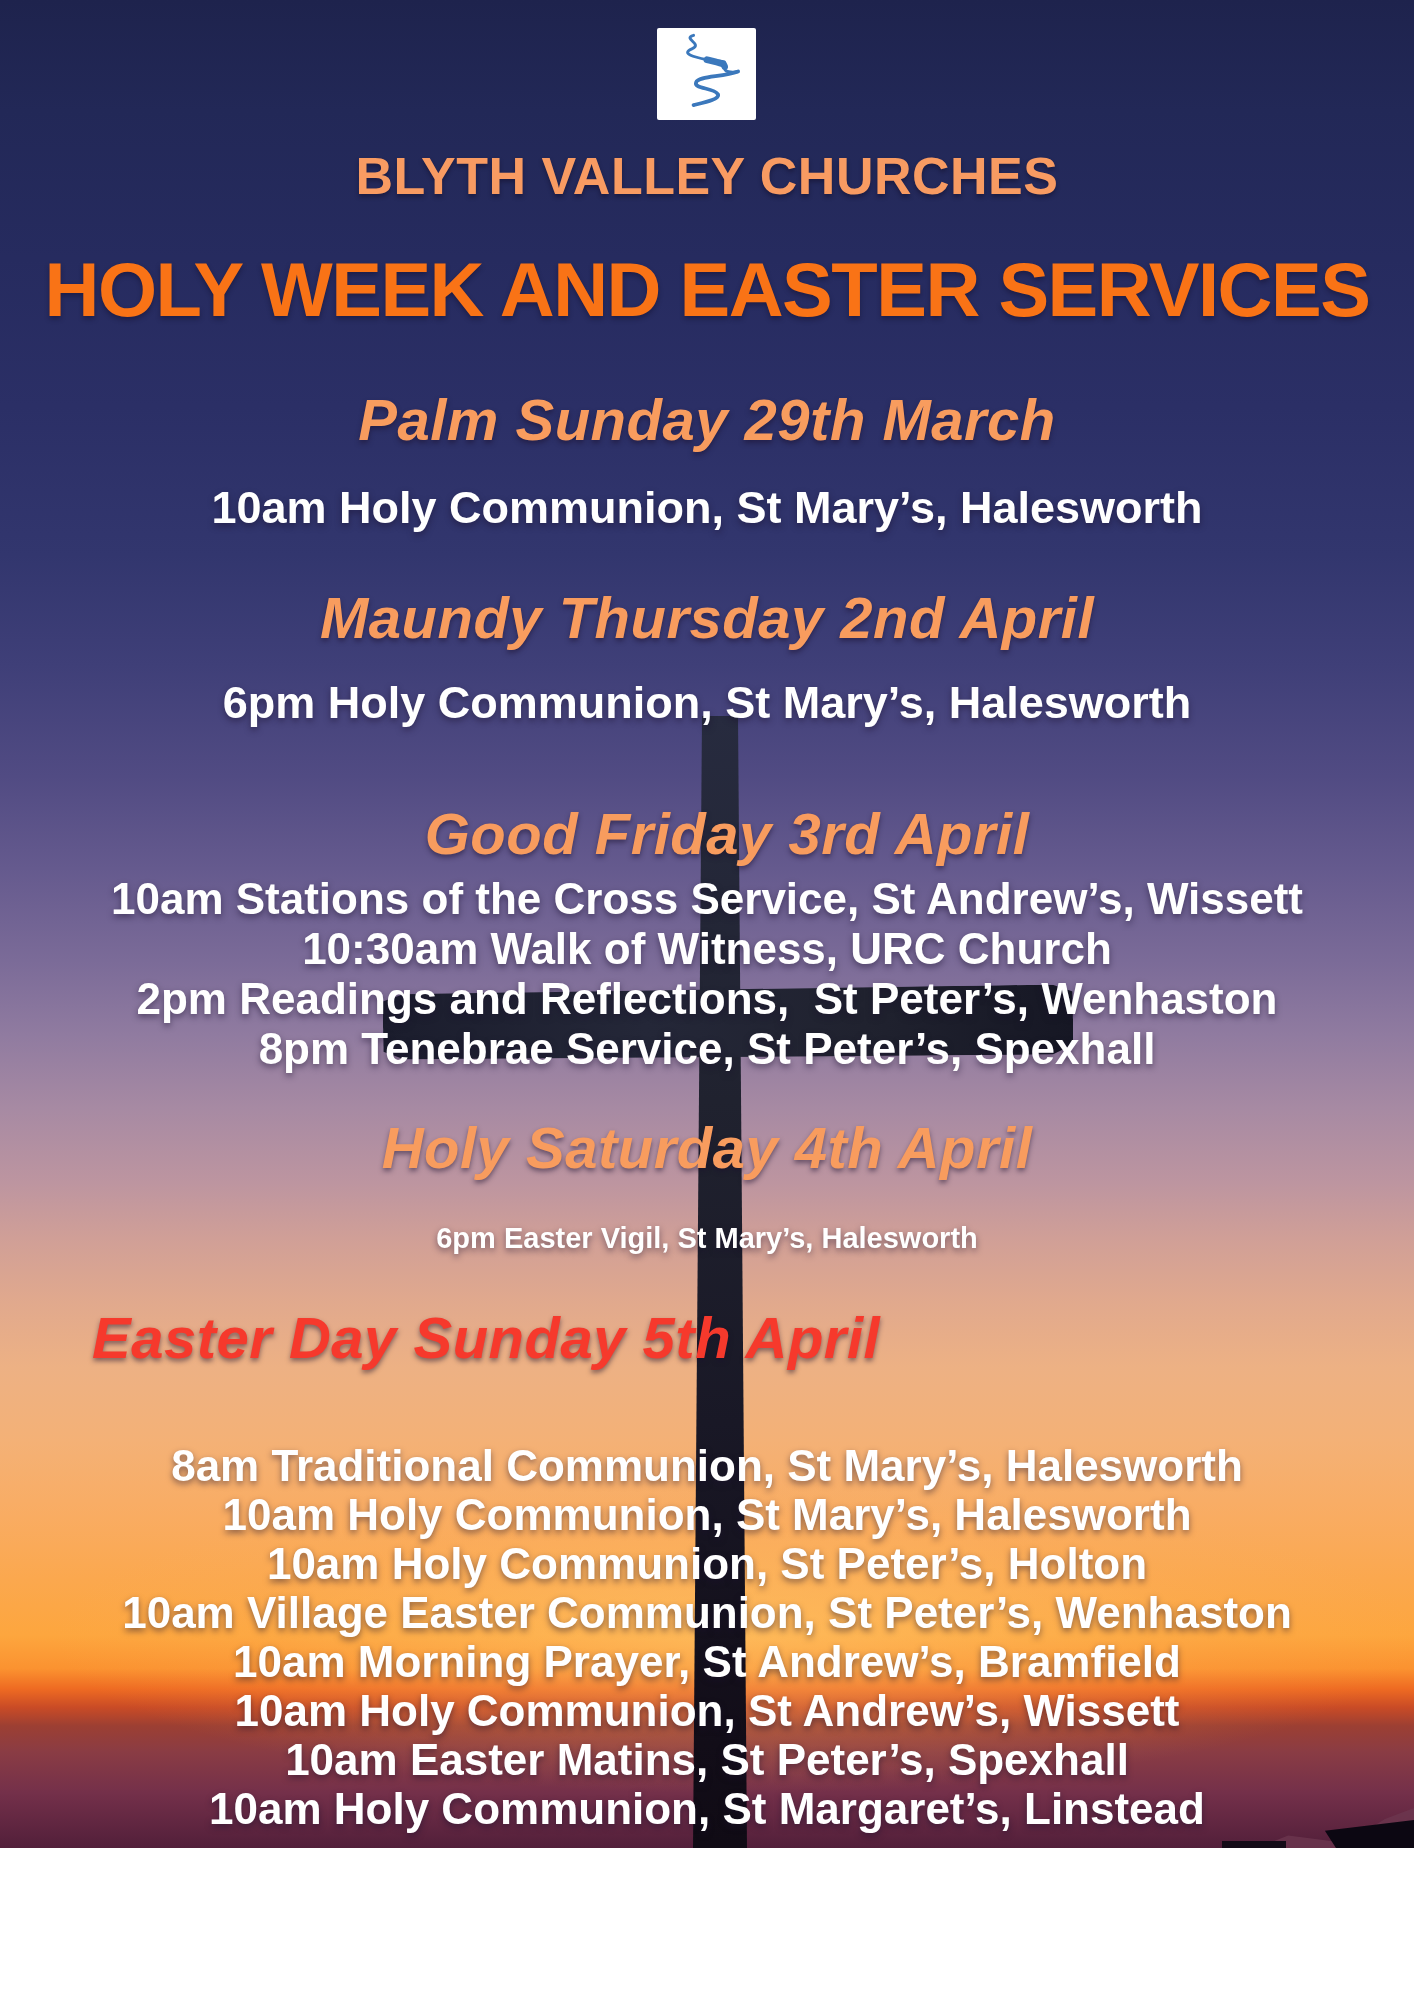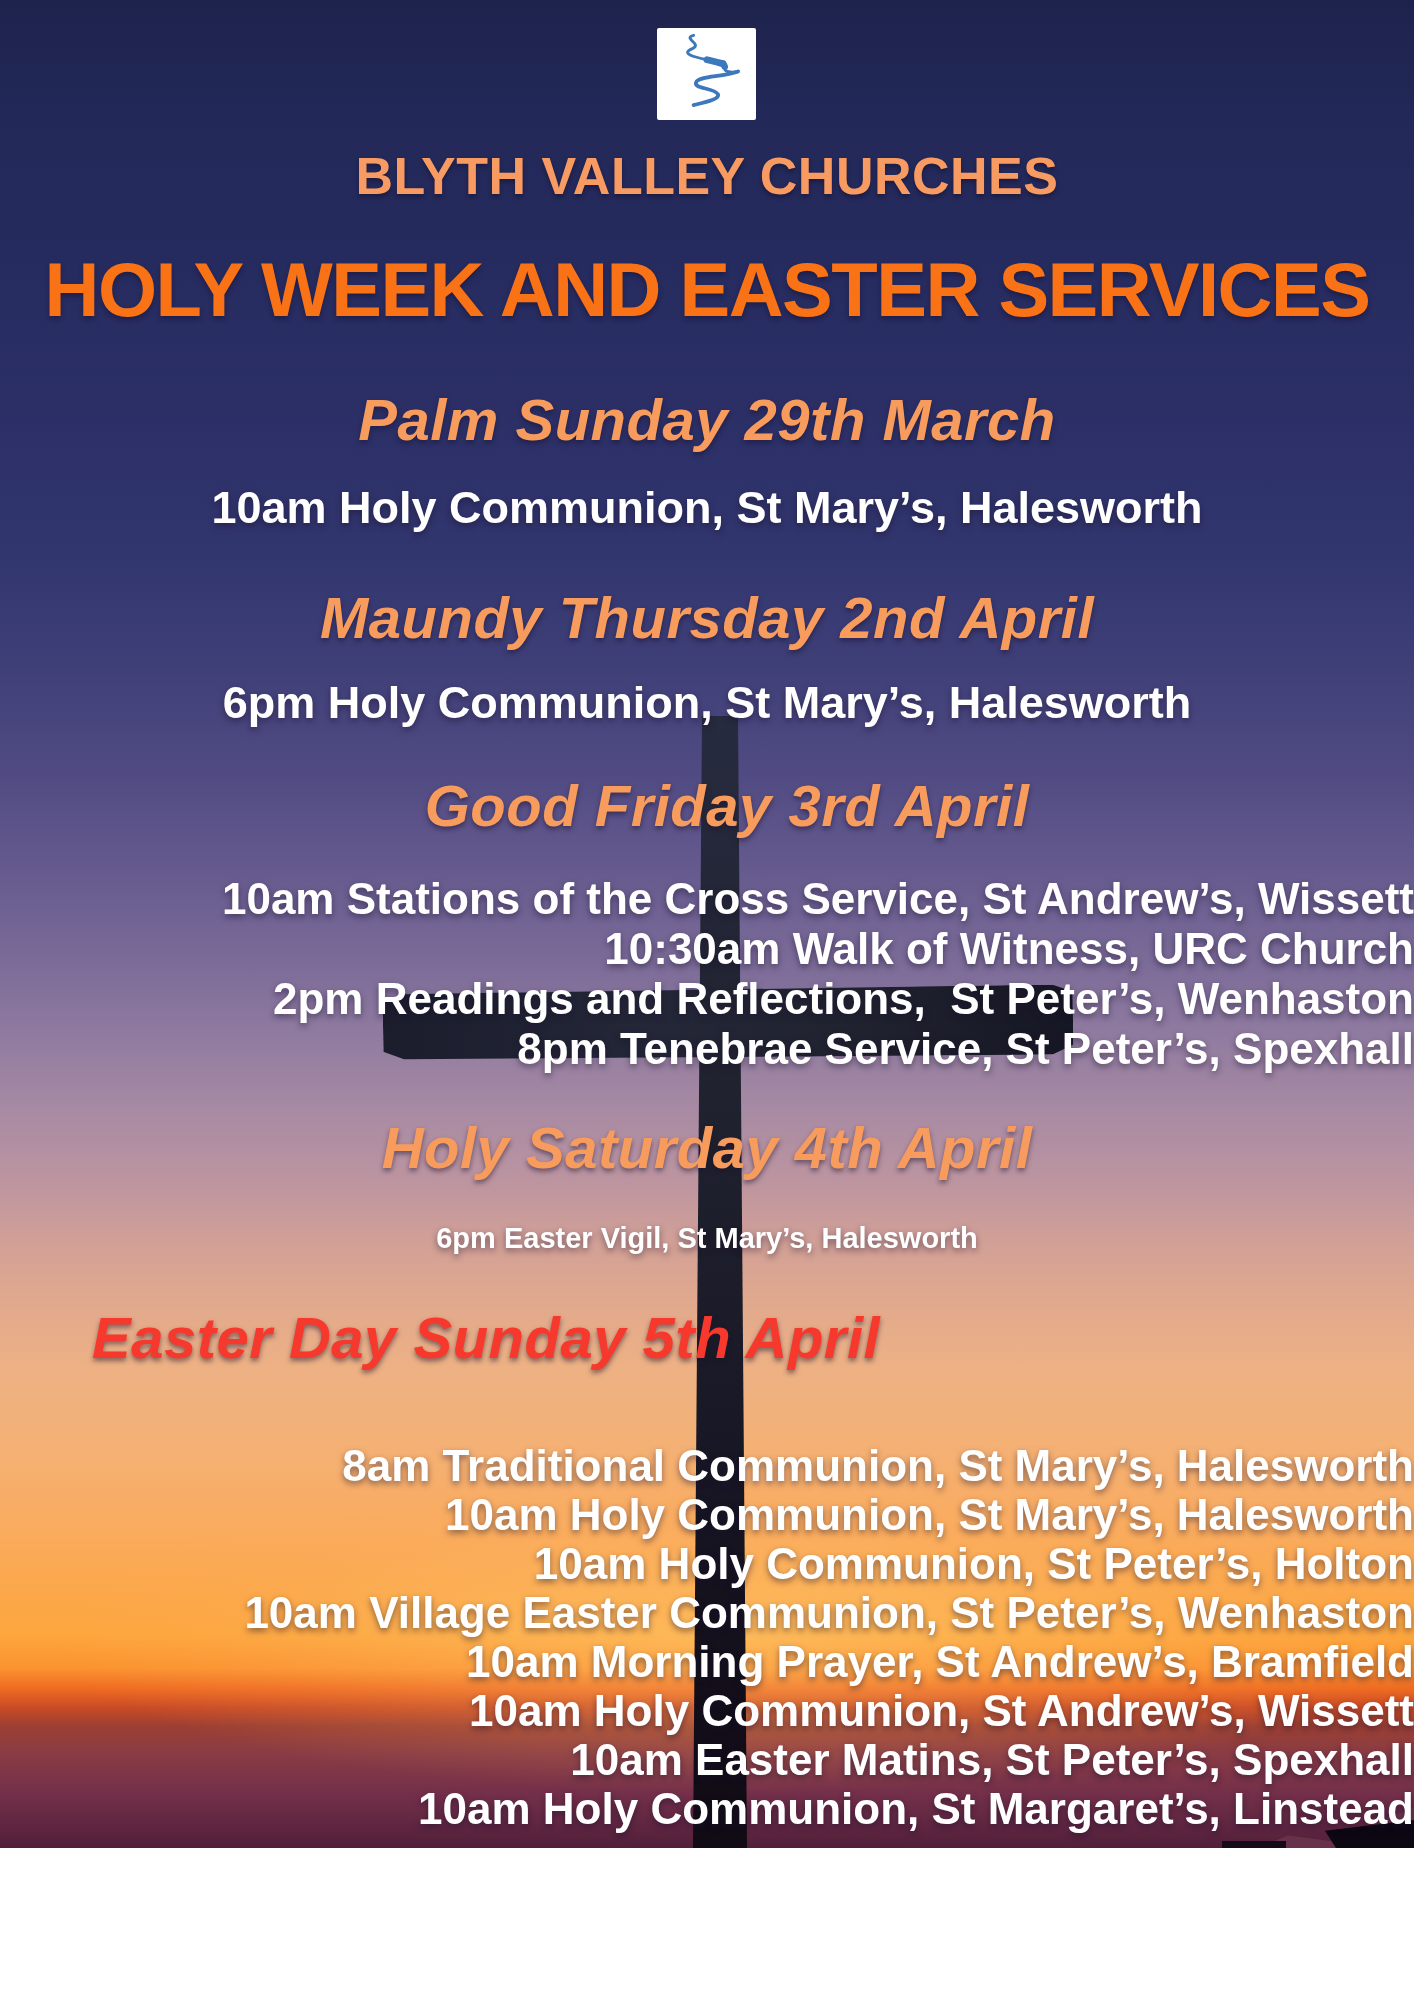--- a/index.html
+++ b/index.html
@@ -80,28 +80,28 @@
   
   .txt { position:absolute; left:0; right:0; text-align:center; white-space:pre; font-weight:bold; }
   .org-title  { top:146px; font-size:52px; color:#f89b62; letter-spacing:0.5px;
     text-shadow:0 3px 4px rgba(15,10,35,.45); }
   .main-title { top:246px; font-size:76px; color:#f97316; letter-spacing:-1.5px;
     text-shadow:0 3px 5px rgba(15,10,35,.4); }
   .heading { font-style:italic; font-size:58px; color:#f89c5e; letter-spacing:0.5px;
     text-shadow:0 3px 5px rgba(25,15,45,.5); }
   .h-palm    { top:386px; }
   .h-maundy  { top:584px; }
-  .h-friday  { top:772px;padding-left:40px; }
+  .h-friday  { top:800px;padding-left:40px; }
   .h-holysat { top:1114px; }
   .h-easter  { top:1304px; left:92px; right:auto; text-align:left; color:#f6392c; }
   .service { font-size:44px; color:#ffffff; text-shadow:0 3px 6px rgba(25,15,45,.5); }
   .l-palm   { top:482px; font-size:45px; }
   .l-maundy { top:677px; font-size:45px; }
   .l-vigil  { top:1222px; font-size:29px; }
-  .block { position:absolute; left:0; right:0; text-align:right; }
+  .block { position:absolute; left:0; right:0; text-align:center; }
   .block-friday { top:874px;  line-height:50px; }
   .block-easter { top:1441px; line-height:49px; }
   .block .service { position:static; display:block; white-space:pre; font-weight:bold; }
 </style>
 </head>
 <body>
 
 <div class="poster">
 
   <div class="sky"></div>

